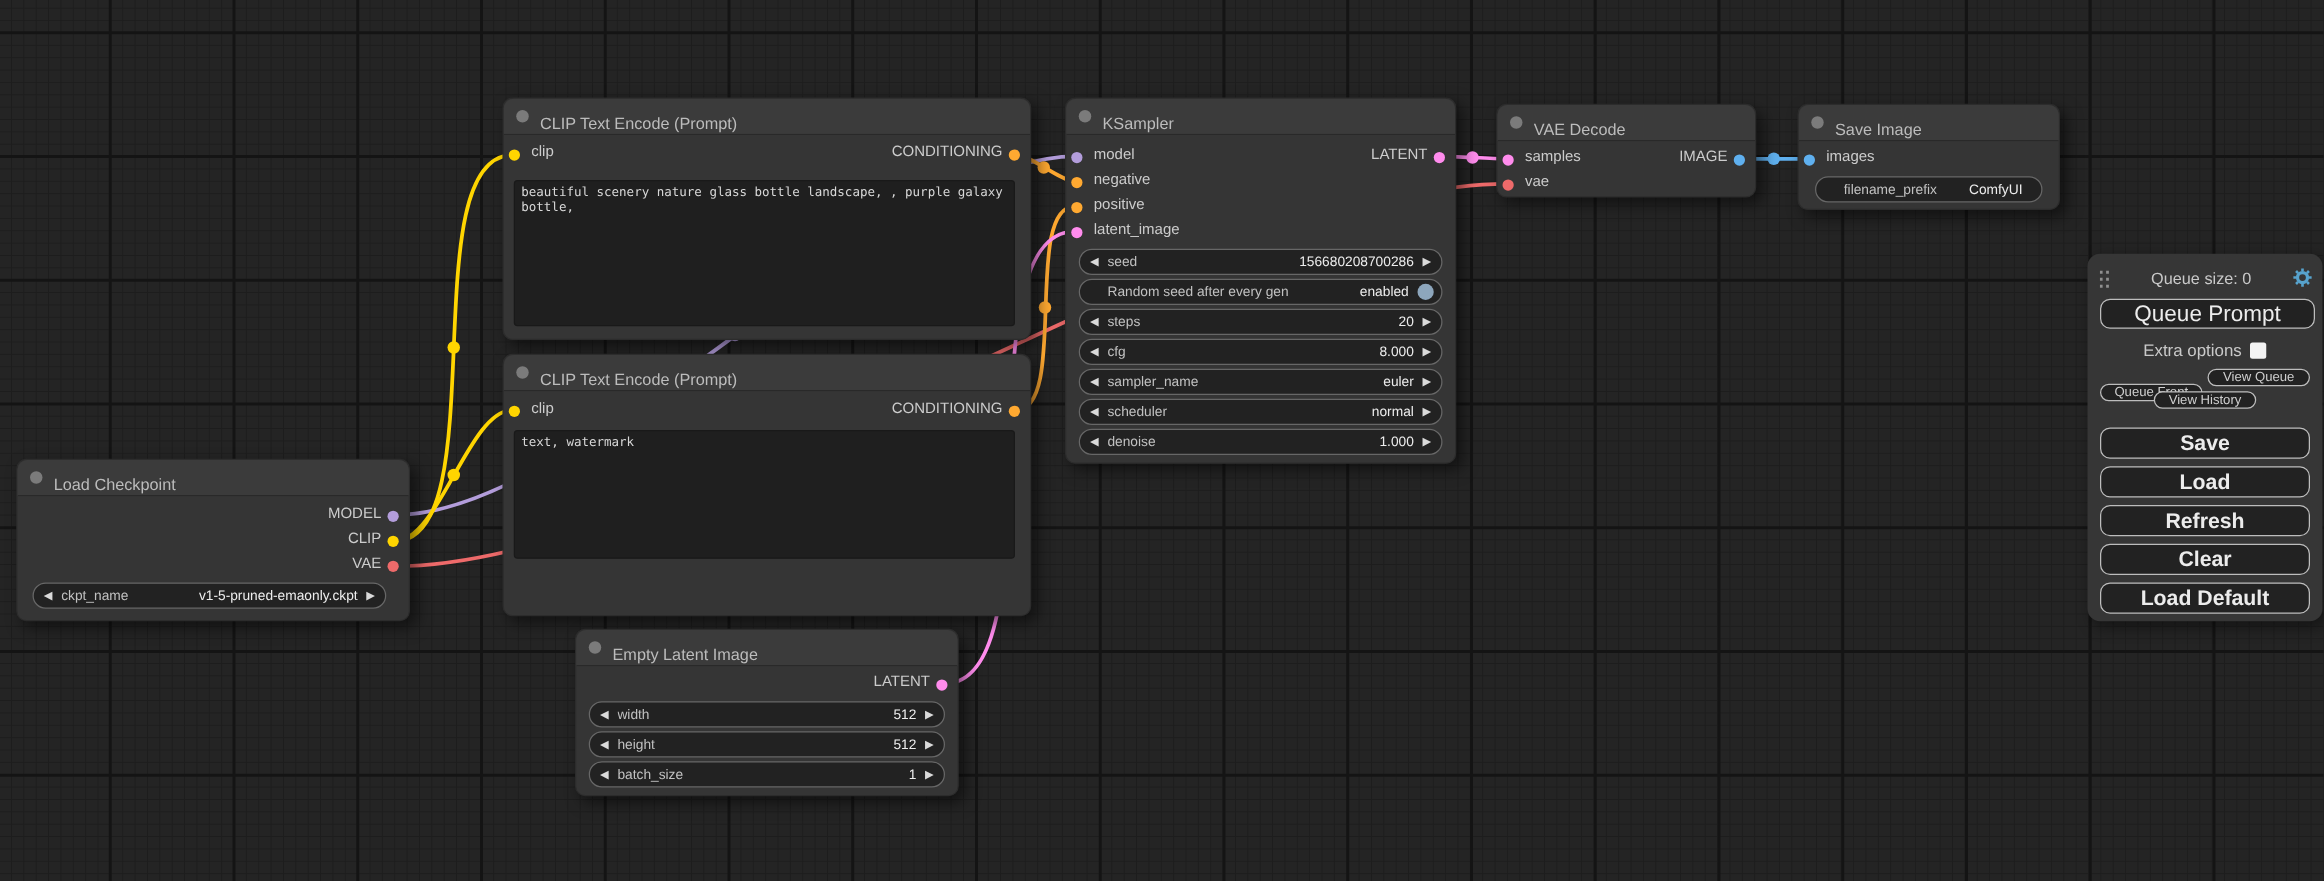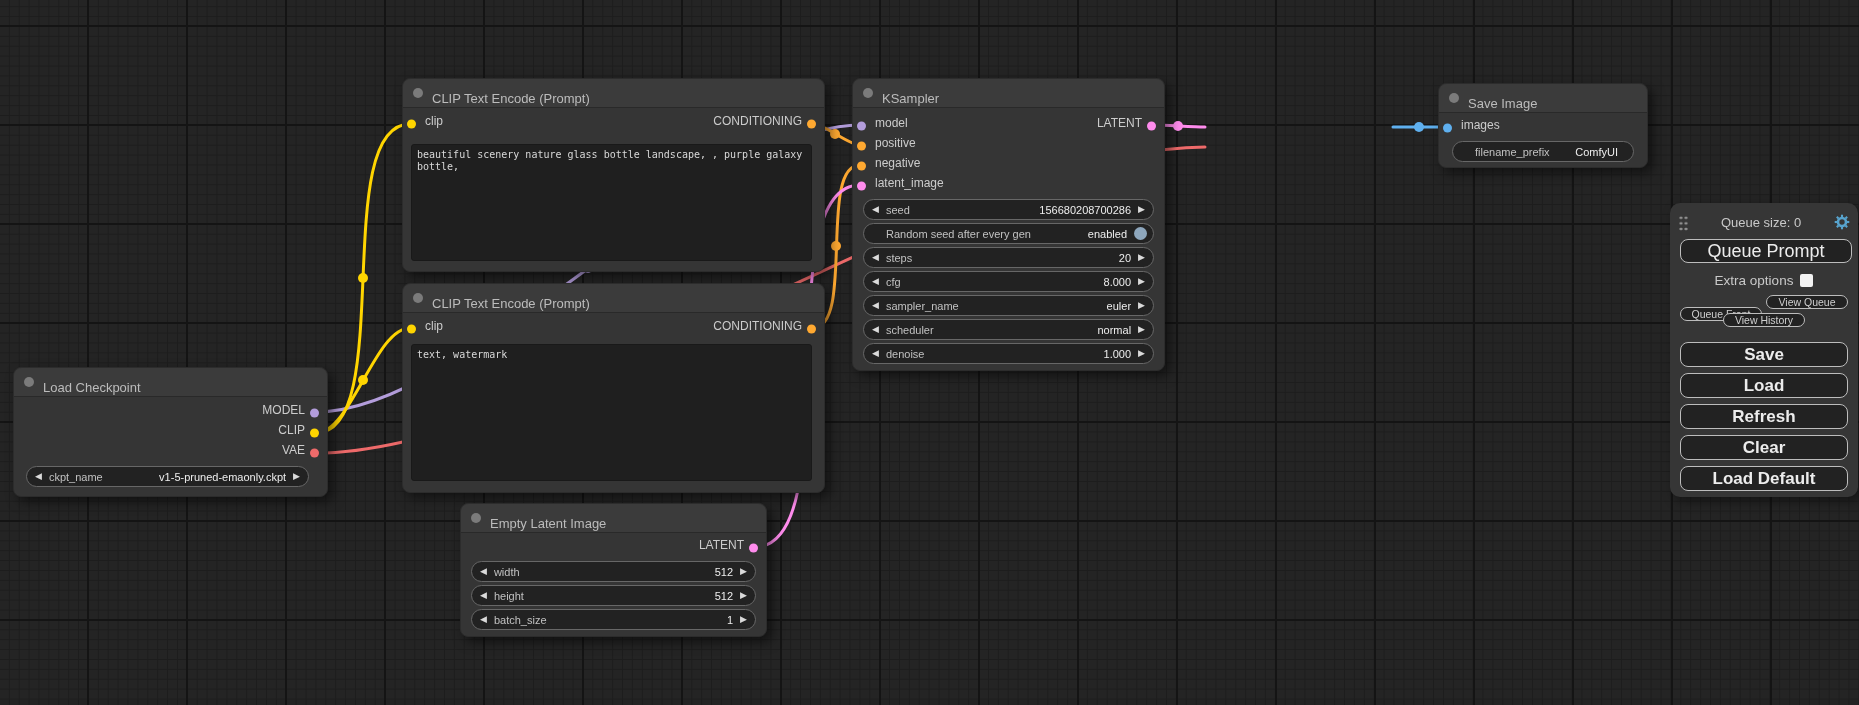--- a/index.html
+++ b/index.html
@@ -128,21 +128,21 @@
       <span class="title-dot"></span>
       <span class="node-title">CLIP Text Encode (Prompt)</span>
     </div>
     <div class="spacer6"></div>
     <div class="slot-row">
       <span class="slot-dot in" style="background-color: rgb(255, 213, 0);"></span>
       <span class="lbl">clip</span>
       <span class="lbl">CONDITIONING</span>
       <span class="slot-dot out" style="background-color: rgb(255, 169, 49);"></span>
     </div>
-    <div class="prompt-box" style="top:60px;height:137px">text, watermark</div>
+    <div class="prompt-box" style="top:60px;height:103px">text, watermark</div>
   </div>
 
   <div class="node" style="left:460px;top:503px;width:307px;height:134px">
     <div class="node-header">
       <span class="title-dot"></span>
       <span class="node-title">Empty Latent Image</span>
     </div>
     <div class="spacer5"></div>
     <div class="slot-row out-only">
       <span class="lbl">LATENT</span>
@@ -175,25 +175,25 @@
     </div>
     <div class="spacer8"></div>
     <div class="slot-row">
       <span class="slot-dot in" style="background-color: rgb(179, 157, 219);"></span>
       <span class="lbl">model</span>
       <span class="lbl">LATENT</span>
       <span class="slot-dot out" style="background-color: rgb(255, 140, 237);"></span>
     </div>
     <div class="slot-row">
       <span class="slot-dot in" style="background-color: rgb(255, 169, 49);"></span>
+      <span class="lbl">negative</span>
+    </div>
+    <div class="slot-row">
+      <span class="slot-dot in" style="background-color: rgb(255, 169, 49);"></span>
       <span class="lbl">positive</span>
-    </div>
-    <div class="slot-row">
-      <span class="slot-dot in" style="background-color: rgb(255, 169, 49);"></span>
-      <span class="lbl">negative</span>
     </div>
     <div class="slot-row">
       <span class="slot-dot in" style="background-color: rgb(255, 140, 237);"></span>
       <span class="lbl">latent_image</span>
     </div>
     <div class="widget">
       <span class="arrow">◀</span>
       <span class="w-name">seed</span>
       <span class="w-value">156680208700286</span>
       <span class="arrow">▶</span>
@@ -228,20 +228,37 @@
       <span class="arrow">▶</span>
     </div>
     <div class="widget">
       <span class="arrow">◀</span>
       <span class="w-name">denoise</span>
       <span class="w-value">1.000</span>
       <span class="arrow">▶</span>
     </div>
   </div>
 
+  <div class="node" style="left:1197px;top:83px;width:208px;height:75px">
+    <div class="node-header">
+      <span class="title-dot"></span>
+      <span class="node-title">VAE Decode</span>
+    </div>
+    <div class="spacer5"></div>
+    <div class="slot-row">
+      <span class="slot-dot in" style="background-color: rgb(255, 140, 237);"></span>
+      <span class="lbl">samples</span>
+      <span class="lbl">IMAGE</span>
+      <span class="slot-dot out" style="background-color: rgb(95, 176, 239);"></span>
+    </div>
+    <div class="slot-row">
+      <span class="slot-dot in" style="background-color: rgb(238, 106, 106);"></span>
+      <span class="lbl">vae</span>
+    </div>
+  </div>
 
   <div class="node" style="left:1438px;top:83px;width:210px;height:85px">
     <div class="node-header">
       <span class="title-dot"></span>
       <span class="node-title">Save Image</span>
     </div>
     <div class="spacer5"></div>
     <div class="slot-row">
       <span class="slot-dot in" style="background-color: rgb(95, 176, 239);"></span>
       <span class="lbl">images</span>

